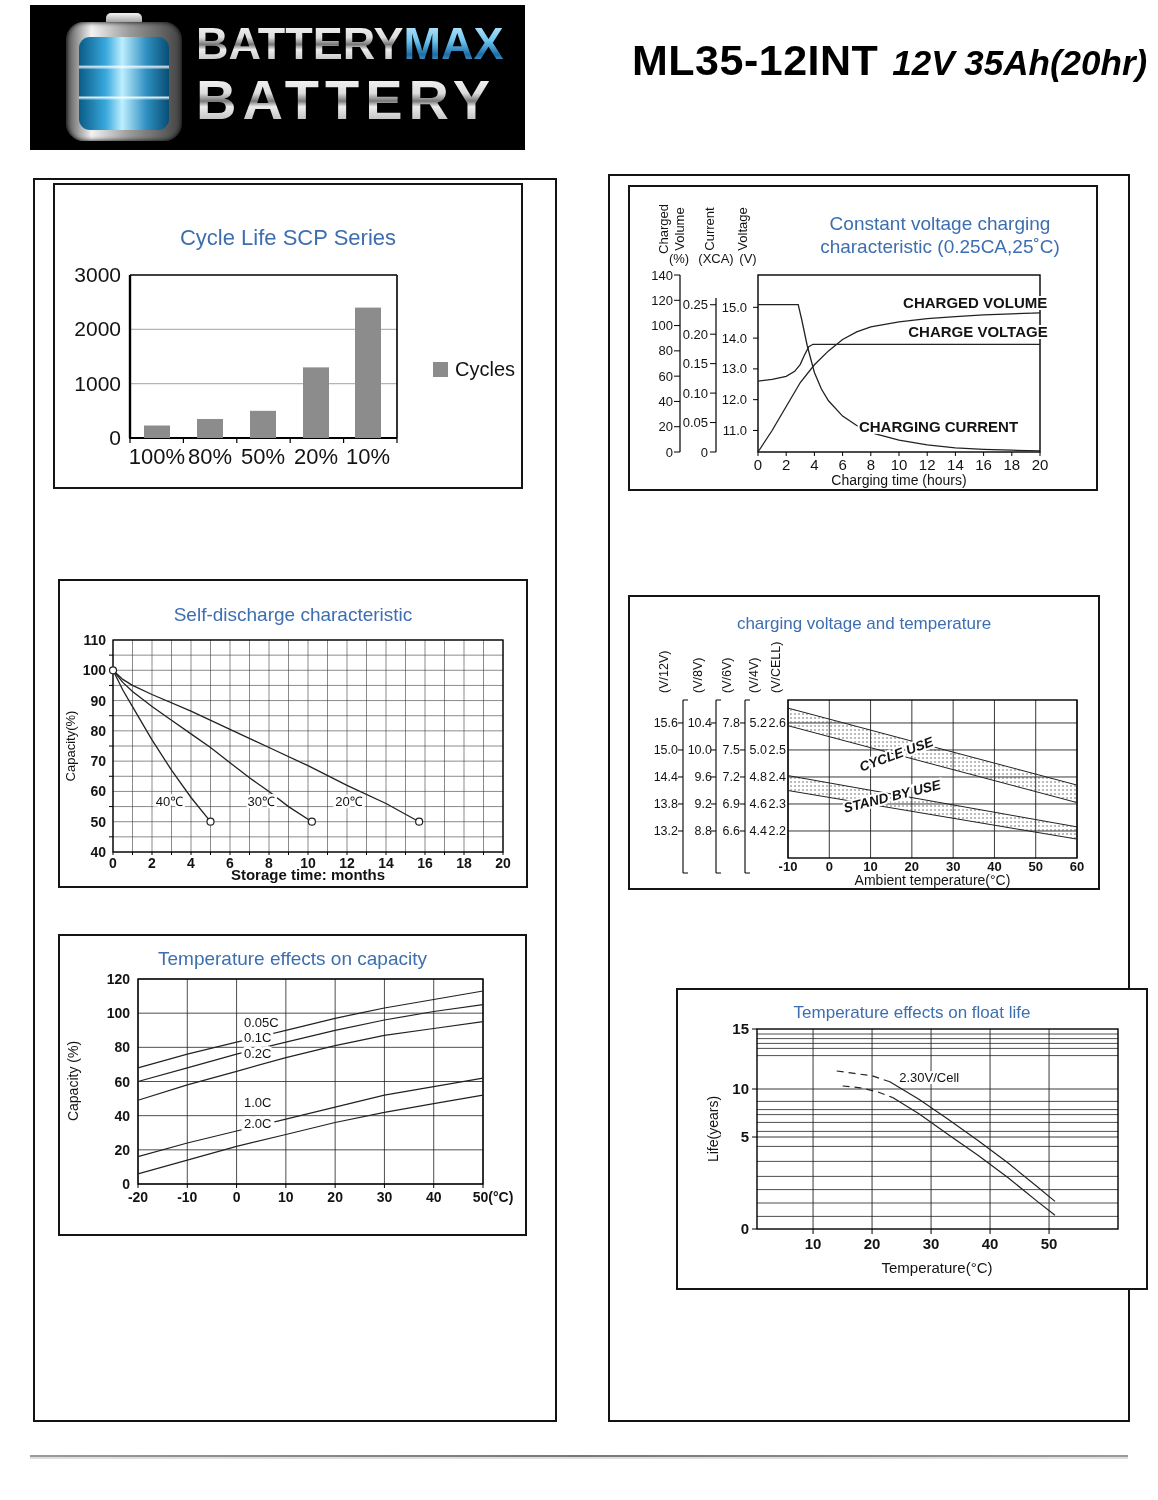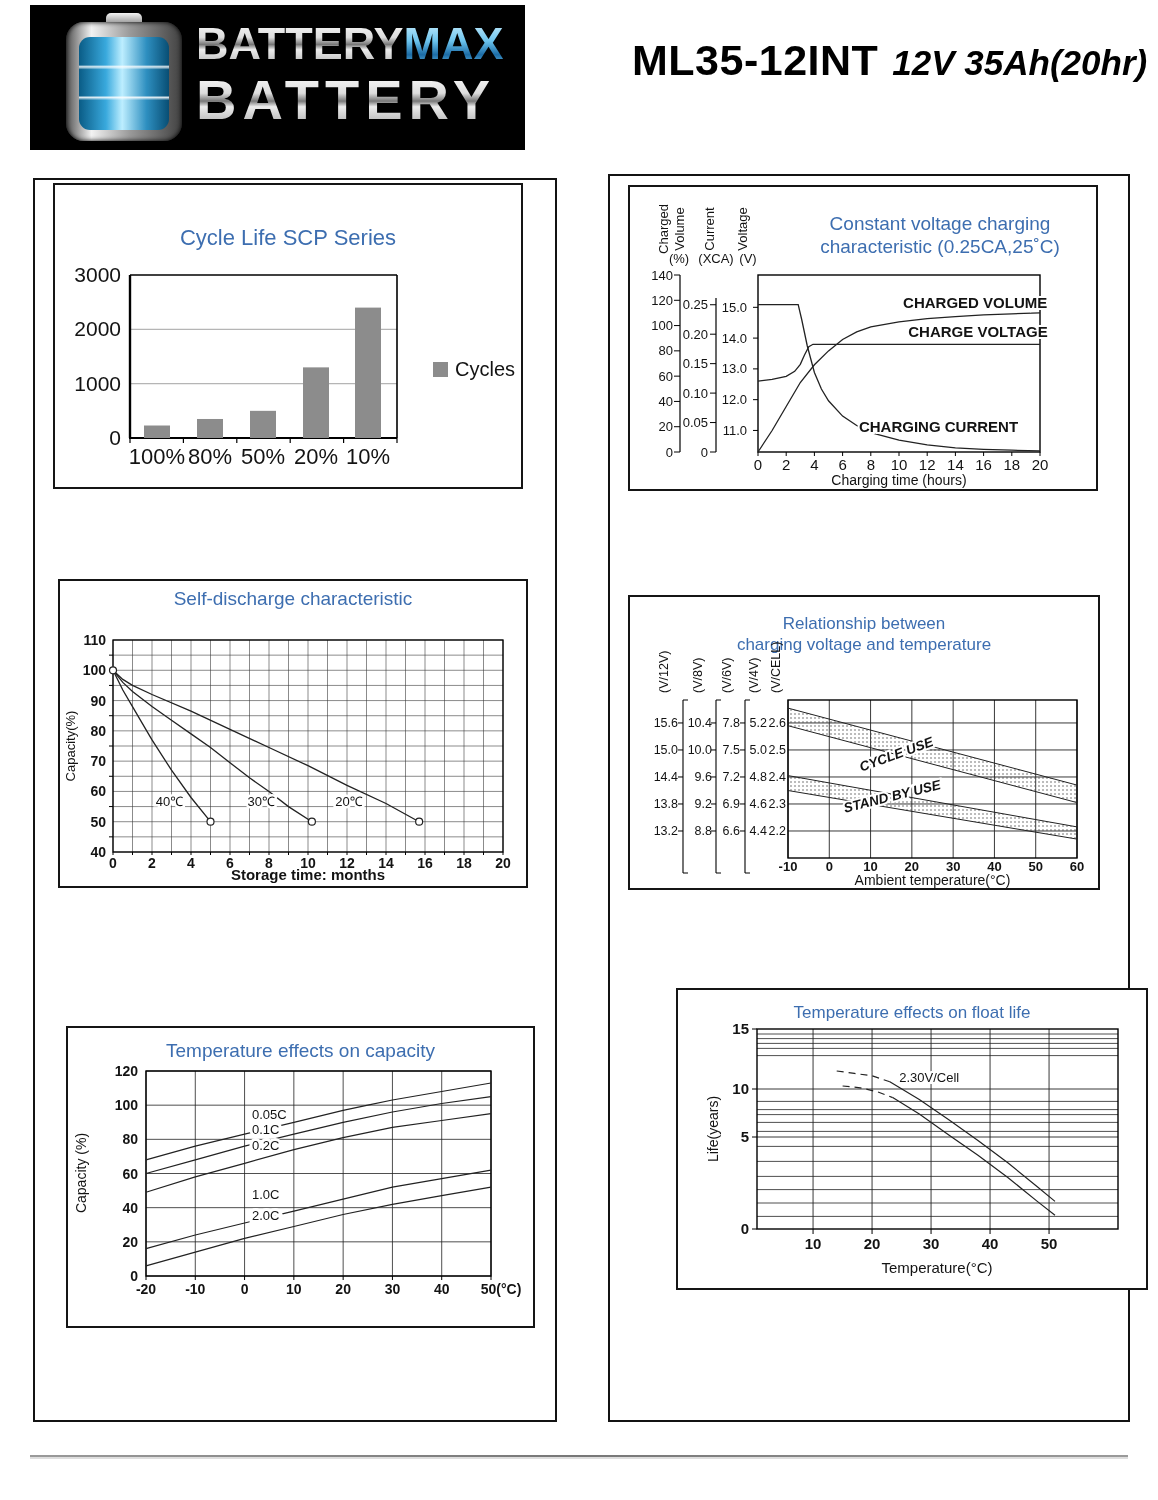--- a/index.html
+++ b/index.html
@@ -31,28 +31,28 @@
   .spec{font-size:35px;font-weight:700;font-style:italic;}
 
   
   .panel{position:absolute;border:2px solid #131313;background:#fff;}
   .panel-left{left:33px;top:178px;width:520px;height:1240px;text-decoration:underline;}
   .panel-right{left:608px;top:174px;width:518px;height:1244px;}
   .chart-box{position:absolute;border:2px solid #151515;background:#fff;}
   .chart-box svg{position:absolute;left:0;top:0;}
   #box-cycle{left:18px;top:3px;width:466px;height:302px;}
   #box-selfd{left:23px;top:399px;width:466px;height:305px;}
-  #box-tcap{left:23px;top:846px;width:465px;height:298px;margin-left:8px;}
+  #box-tcap{left:23px;top:754px;width:465px;height:298px;}
   #box-cv{left:18px;top:9px;width:466px;height:302px;}
   #box-rel{left:18px;top:419px;width:468px;height:291px;}
   #box-float{left:18px;top:812px;width:468px;height:298px;margin-left:48px;}
 
   .ctitle{position:absolute;left:0;right:0;text-align:center;color:#3d6eb0;font-weight:400;}
   #box-cycle .ctitle{top:40px;font-size:22px;}
-  #box-selfd .ctitle{top:7px;font-size:19px;}
+  #box-selfd .ctitle{top:23px;font-size:19px;}
   #box-tcap .ctitle{top:12px;font-size:19px;}
   #box-cv .ctitle{left:160px;right:auto;width:300px;text-align:center;top:25px;font-size:19px;line-height:23px;}
   #box-rel .ctitle{top:16px;font-size:17px;line-height:21px;}
   #box-float .ctitle{top:13px;font-size:17px;}
 
   svg text{font-family:"Liberation Sans",sans-serif;fill:#131313;}
 
   .footer-rule{position:absolute;left:30px;top:1455px;width:1098px;height:2px;
       background:linear-gradient(90deg,#9a9a9a,#777 50%,#9a9a9a);box-shadow:0 2px 0 #dedede;}
 </style>
@@ -351,21 +351,20 @@
           <path d="M128.0 265.0 L142.1 243.5 L156.2 219.5 L170.3 195.5 L184.4 177.8 L198.5 163.9 L212.6 152.5 L226.7 144.9 L240.8 139.8 L269.0 134.8 L297.2 131.6 L325.4 129.7 L353.6 127.8 L381.8 126.8 L410.0 125.9" fill="none" stroke="#222222" stroke-width="1.3"></path>
           <path d="M128.0 194.2 L142.1 192.4 L156.2 189.3 L164.7 184.3 L170.3 177.3 L174.5 168.0 L178.8 159.7 L183.0 157.3 L410.0 157.3" fill="none" stroke="#222222" stroke-width="1.3"></path>
           <path d="M128.0 117.7 L168.2 117.7 L171.7 132.5 L177.3 159.0 L184.4 185.5 L191.4 202.0 L198.5 213.8 L212.6 229.1 L226.7 238.5 L240.8 245.6 L269.0 253.2 L297.2 257.9 L325.4 260.9 L353.6 262.3 L381.8 263.2 L410.0 263.8" fill="none" stroke="#222222" stroke-width="1.3"></path>
           <text x="345.14" y="120.745" font-size="15" text-anchor="middle" fill="#131313" font-weight="700" font-family="&quot;Liberation Serif&quot;,serif" paint-order="stroke" stroke="#fff" stroke-width="4">CHARGED VOLUME</text>
           <text x="347.96" y="150.304" font-size="15" text-anchor="middle" fill="#131313" font-weight="700" font-family="&quot;Liberation Serif&quot;,serif" paint-order="stroke" stroke="#fff" stroke-width="4">CHARGE VOLTAGE</text>
           <text x="308.48" y="244.645" font-size="15" text-anchor="middle" fill="#131313" font-weight="700" font-family="&quot;Liberation Serif&quot;,serif" paint-order="stroke" stroke="#fff" stroke-width="4">CHARGING CURRENT</text>
         </svg>
     </div>
     <div class="chart-box" id="box-rel">
       <div class="ctitle">
-        <div>Relationship between</div>
         <div>charging voltage and temperature</div>
       </div>
       <svg id="svg-rel" width="468" height="291" viewBox="0 0 468 291">
           <defs>
             <pattern id="dots" patternUnits="userSpaceOnUse" width="4" height="4">
               <circle cx="1" cy="1" r="0.7" fill="#444"></circle>
             </pattern>
           </defs>
           <line x1="158" y1="103" x2="158" y2="261" stroke-width="0.9" stroke="#222"></line>
           <line x1="199.28571428571428" y1="103" x2="199.28571428571428" y2="261" stroke-width="0.9" stroke="#222"></line>

